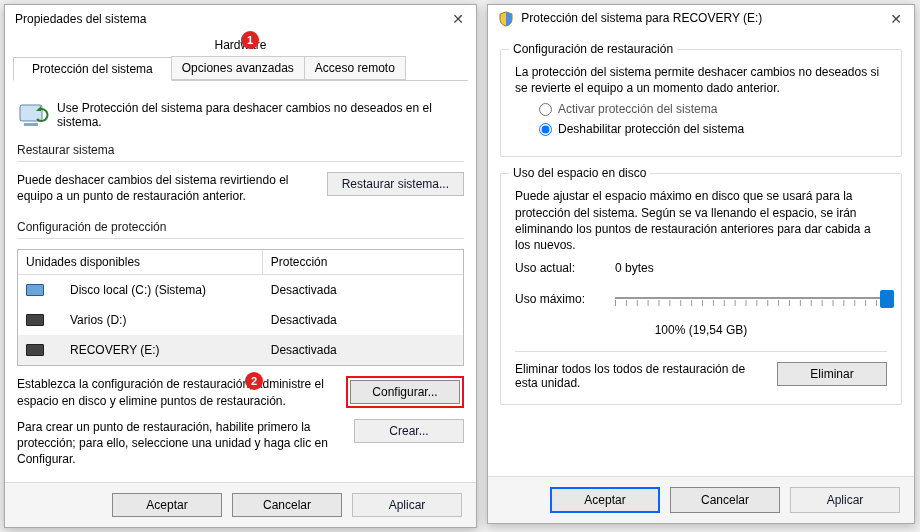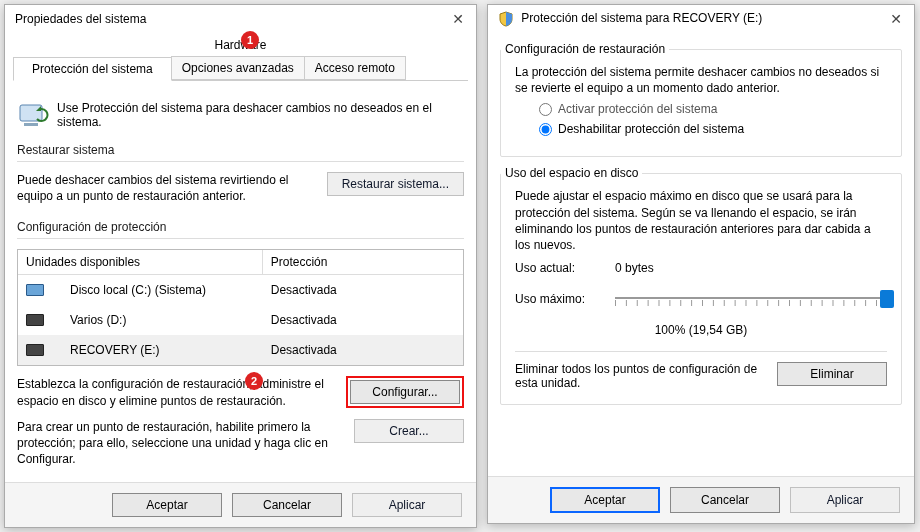--- a/index.html
+++ b/index.html
@@ -106,21 +106,21 @@
       position:absolute; left:0; right:0; bottom:0;
       display:flex; justify-content:flex-end; gap:10px;
       padding:10px 14px;
       border-top:1px solid #ddd;
       background:#f5f5f5;
     }
 
     
     .shield-ico { width:16px; height:16px; display:inline-block; margin-right:4px; vertical-align:middle;}
     .fieldset { border:1px solid #ddd; border-radius:2px; padding:0;}
-    .fieldset .legend { position:relative; top:-8px; left:0; background:#fff; padding:0 4px; display:inline-block;}
+    .fieldset .legend { position:relative; top:-8px; left:8px; background:#fff; padding:0 4px; display:inline-block;}
     .fieldset .inner { padding:0 14px 14px;}
     .radio-row { display:flex; align-items:center; gap:6px; margin:6px 0 6px 24px; color:#555;}
     .radio-row.active { color:#000; }
     input[type=radio]{ margin:0; }
 
     .kv { display:flex; margin:8px 0; }
     .kv .k { flex:0 0 100px;}
     .slider-wrap { margin:4px 0 2px; position:relative; height:26px;}
     .slider-track {
       position:absolute; left:0; right:0; top:10px; height:2px; background:#999;
@@ -290,21 +290,21 @@
               <div class="slider-track"></div>
               <div class="slider-ticks"></div>
               <div class="slider-thumb"></div>
             </div>
           </div>
         </div>
         <div class="center-txt">100% (19,54 GB)</div>
 
         <div class="group-sep" style="margin-top:14px;"></div>
         <div class="elim-row">
-          <div class="desc">Eliminar todos los puntos de configuración de esta unidad.</div>
+          <div class="desc">Eliminar todos los todos de restauración de esta unidad.</div>
           <button class="win">Eliminar</button>
         </div>
       </div>
     </div>
   </div>
 
   <div class="dlg-footer">
     <button class="win primary">Aceptar</button>
     <button class="win">Cancelar</button>
     <button class="win" disabled="">Aplicar</button>

